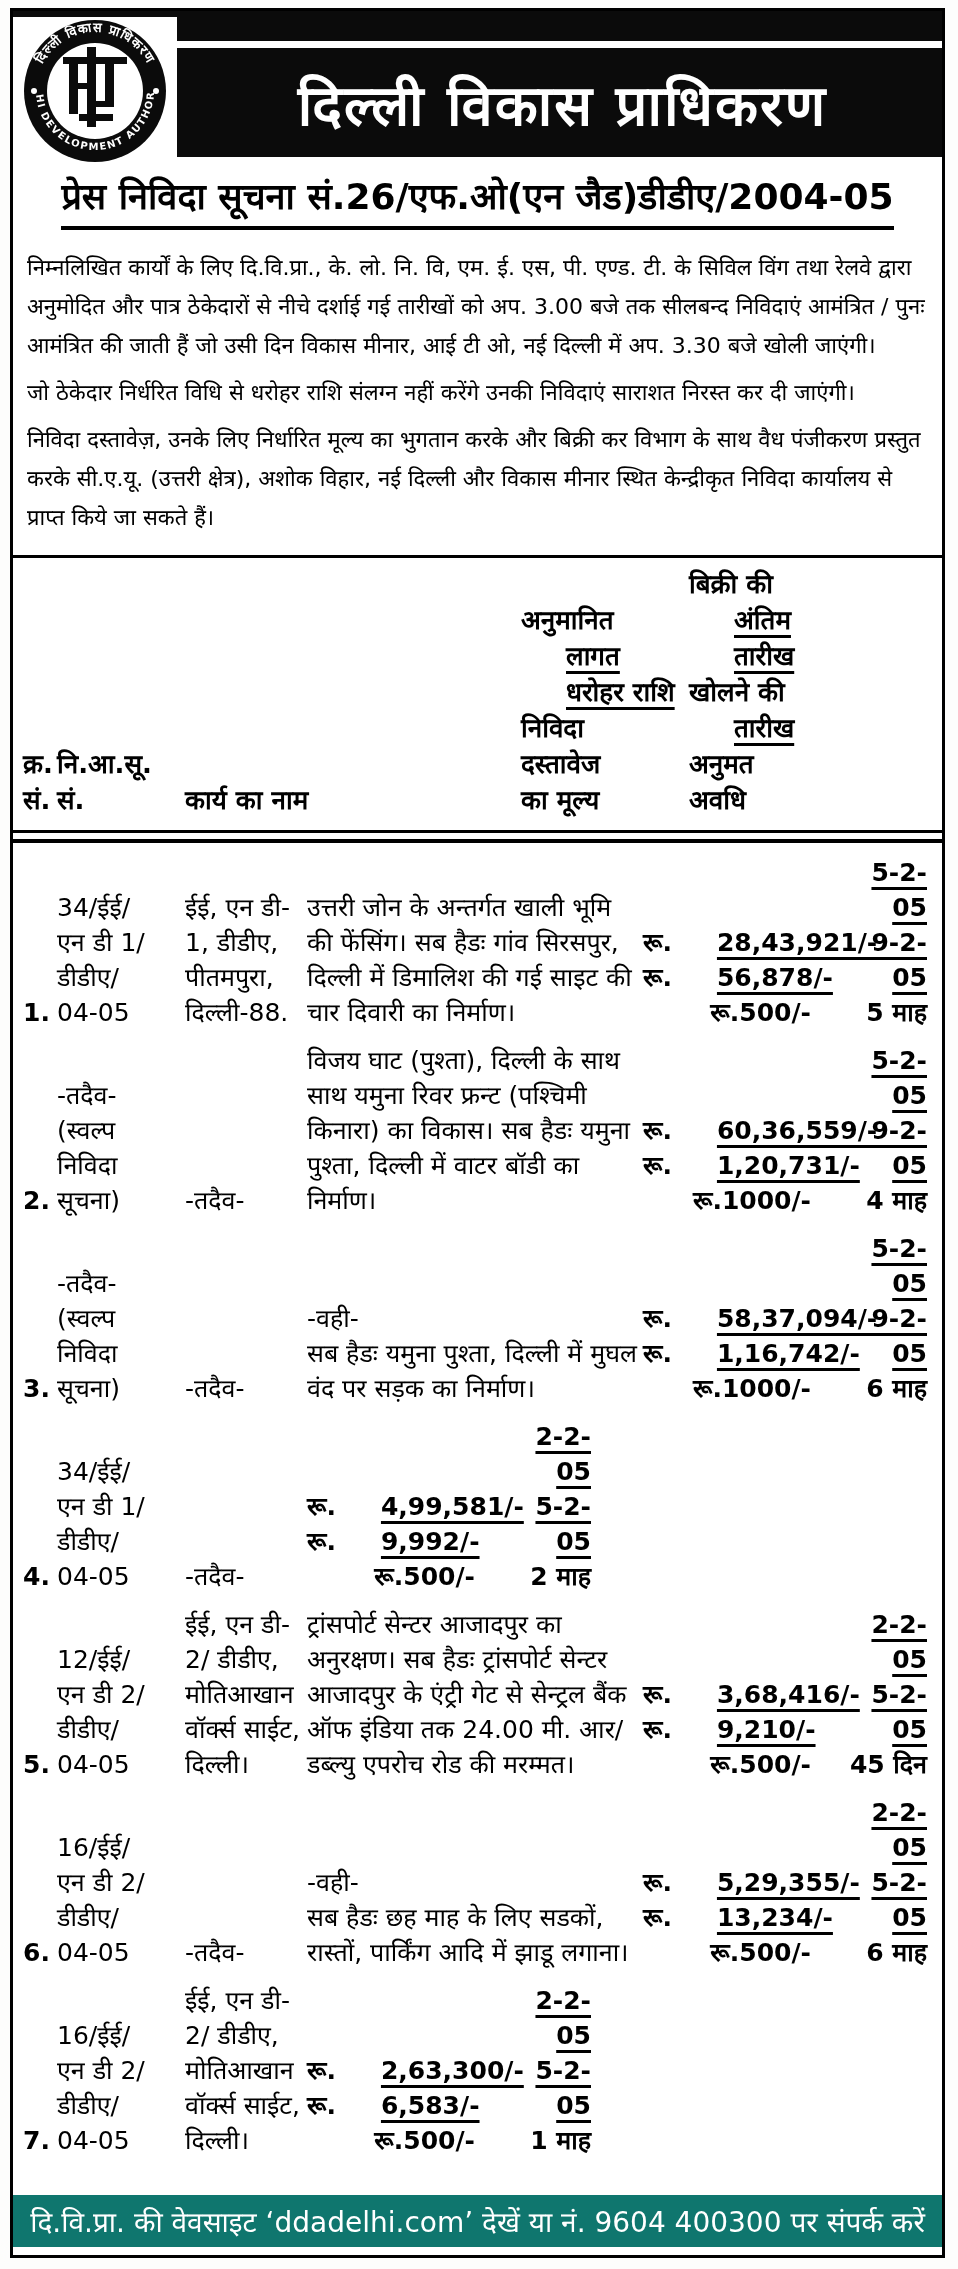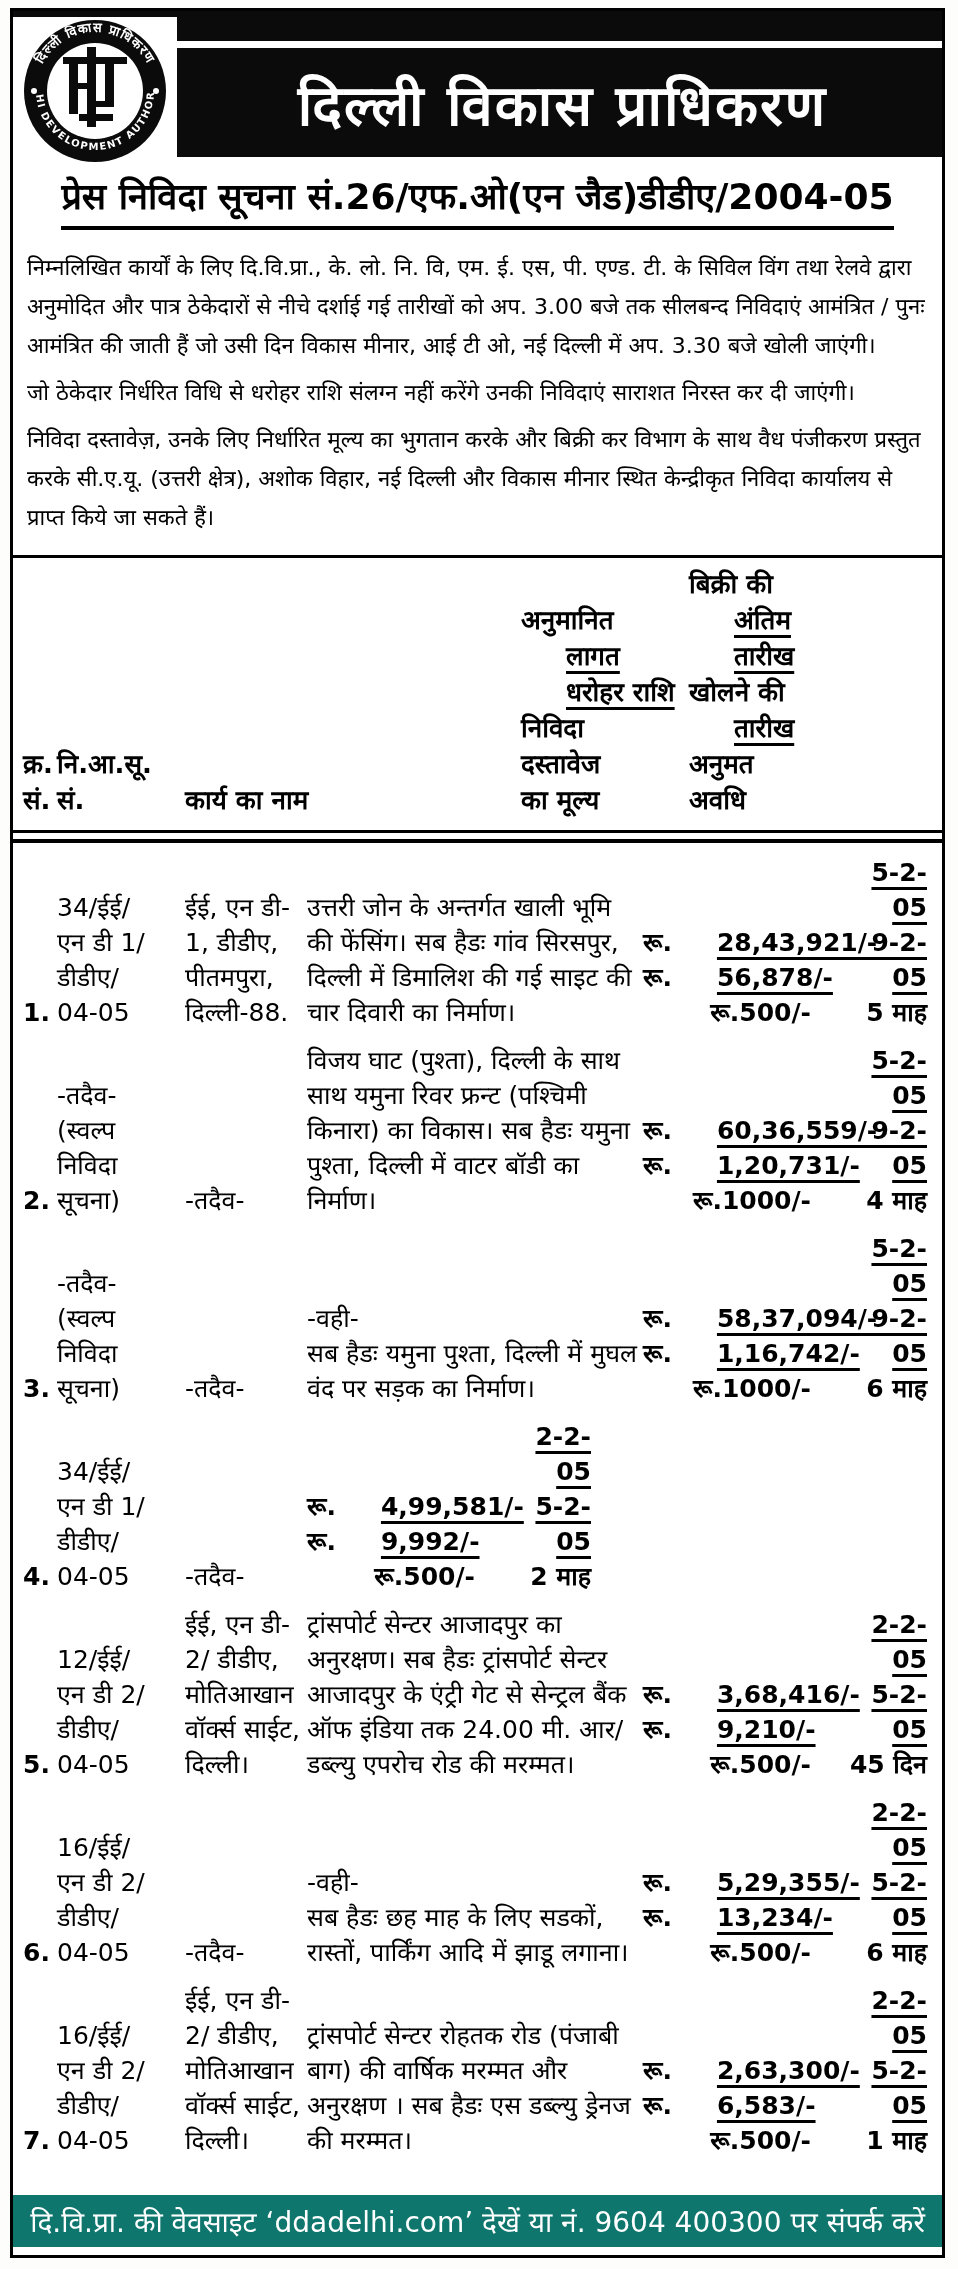--- a/index.html
+++ b/index.html
@@ -261,21 +261,20 @@
         <div class="c c1">7.</div>
         <div class="c c2 pre">16/ईई/
 एन डी 2/
 डीडीए/
 04-05</div>
         <div class="c c3 pre">ईई, एन डी-
 2/ डीडीए,
 मोतिआखान
 वॉर्क्स साईट,
 दिल्ली।</div>
-        <div class="c c4 pre">ट्रांसपोर्ट सेन्टर रोहतक रोड (पंजाबी बाग) की वार्षिक मरम्मत और अनुरक्षण । सब हैडः एस डब्ल्यु ड्रेनज की मरम्मत।</div>
         <div class="c c5">
           <div><span>रू.</span><span class="u">2,63,300/-</span></div>
           <div><span>रू.</span><span class="u">6,583/-</span></div>
           <div><span>रू.</span><span>500/-</span></div>
         </div>
         <div class="c c6">
           <div class="u">2-2-05</div>
           <div class="u">5-2-05</div>
           <div>1 माह</div>
         </div>

